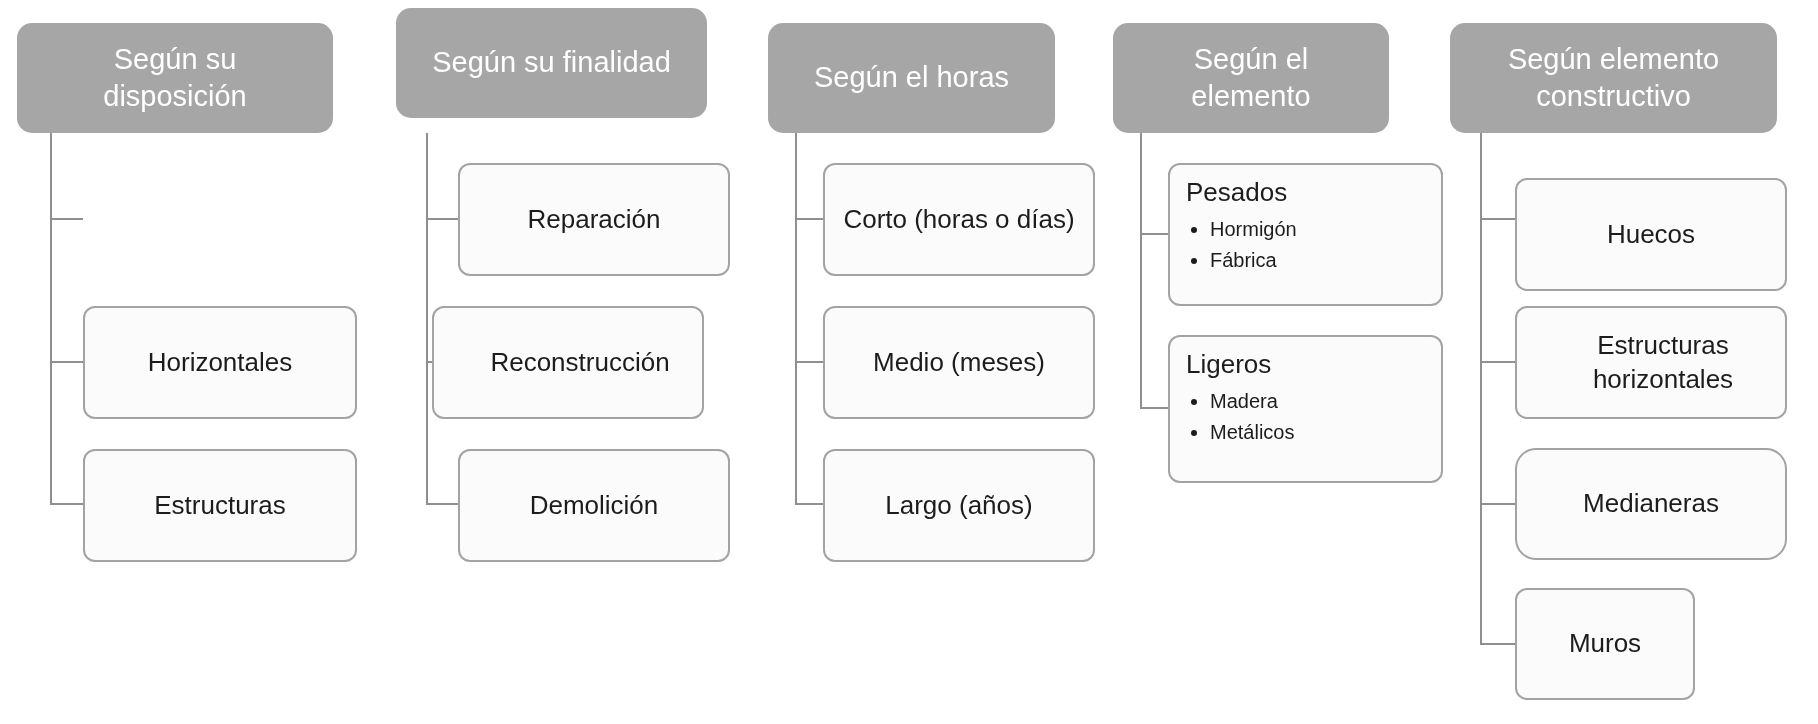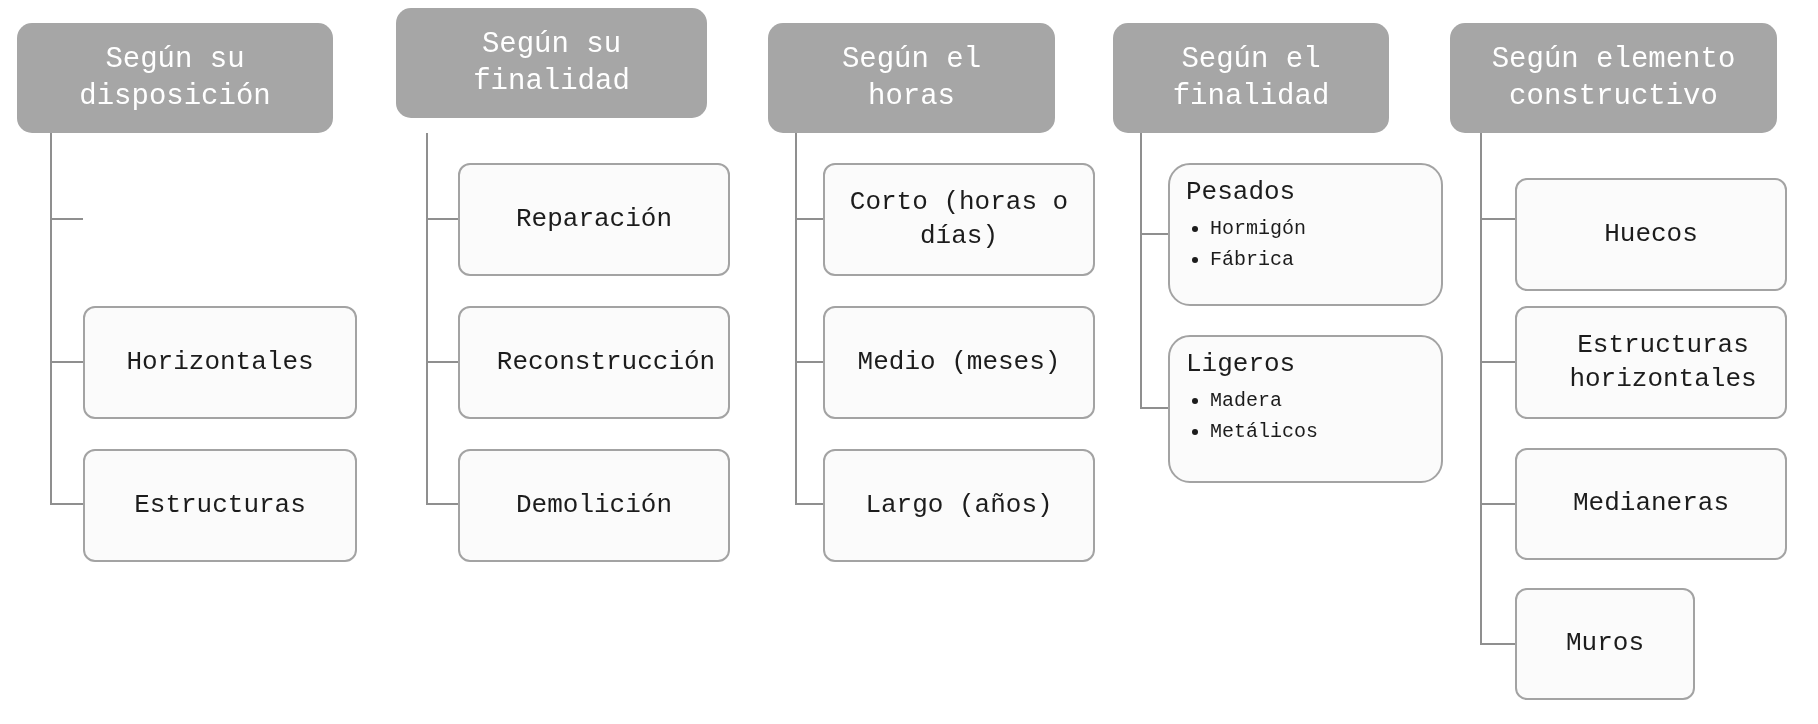--- a/index.html
+++ b/index.html
@@ -1,21 +1,21 @@
 <!DOCTYPE html>
 <html><head>
 <meta charset="utf-8">
 <style>
   html, body { margin: 0; padding: 0; background: #ffffff; }
   .canvas {
     position: relative;
     width: 1818px;
     height: 724px;
     background: #ffffff;
-    font-family: Liberation Mono, monospace;
+    font-family: Liberation Sans, sans-serif;
     overflow: hidden;
   }
   .hdr {
     position: absolute;
     box-sizing: border-box;
     background: #a6a6a6;
     color: #ffffff;
     border-radius: 15px;
     display: flex;
     align-items: center;
@@ -35,21 +35,21 @@
     font-size: 26px;
   }
   .box.center {
     display: flex;
     align-items: center;
     justify-content: center;
     text-align: center;
     line-height: 1.3;
     padding: 0 16px;
   }
-  .box.list { padding: 10px 14px; border-radius: 22px; }
+  .box.list { padding: 10px 14px; }
   .list-title { font-size: 26px; margin: 2px 0 6px 2px; }
   .bullets {
     margin: 0;
     padding-left: 26px;
     font-size: 20px;
     line-height: 1.55;
     list-style-type: disc;
   }
   .vline { position: absolute; width: 2px; background: #8f8f8f; }
   .hline { position: absolute; height: 2px; background: #8f8f8f; }
@@ -66,33 +66,33 @@
   <div class="hline" style="left:50px; top:503px; width:33px;"></div>
   <div class="box center" style="left:83px; top:306px; width:274px; height:113px;">Horizontales</div>
   <div class="box center" style="left:83px; top:449px; width:274px; height:113px;">Estructuras</div>
 
   <div class="hdr" style="left:396px; top:8px; width:311px; height:110px;">Según su finalidad</div>
   <div class="vline" style="left:426px; top:133px; height:372px;"></div>
   <div class="hline" style="left:426px; top:218px; width:32px;"></div>
   <div class="hline" style="left:426px; top:361px; width:32px;"></div>
   <div class="hline" style="left:426px; top:503px; width:32px;"></div>
   <div class="box center" style="left:458px; top:163px; width:272px; height:113px;">Reparación</div>
-  <div class="box center" style="left:458px; top:306px; width:272px; height:113px;padding-left:40px;">Reconstrucción</div>
+  <div class="box center" style="left:432px; top:306px; width:272px; height:113px;padding-left:40px;">Reconstrucción</div>
   <div class="box center" style="left:458px; top:449px; width:272px; height:113px;">Demolición</div>
 
   <div class="hdr" style="left:768px; top:23px; width:287px; height:110px;">Según el horas</div>
   <div class="vline" style="left:795px; top:133px; height:372px;"></div>
   <div class="hline" style="left:795px; top:218px; width:28px;"></div>
   <div class="hline" style="left:795px; top:361px; width:28px;"></div>
   <div class="hline" style="left:795px; top:503px; width:28px;"></div>
   <div class="box center" style="left:823px; top:163px; width:272px; height:113px;">Corto (horas o días)</div>
   <div class="box center" style="left:823px; top:306px; width:272px; height:113px;">Medio (meses)</div>
   <div class="box center" style="left:823px; top:449px; width:272px; height:113px;">Largo (años)</div>
 
-  <div class="hdr" style="left:1113px; top:23px; width:276px; height:110px;">Según el finalidad</div>
+  <div class="hdr" style="left:1113px; top:23px; width:276px; height:110px;">Según el elemento</div>
   <div class="vline" style="left:1140px; top:133px; height:275px;"></div>
   <div class="hline" style="left:1140px; top:233px; width:28px;"></div>
   <div class="hline" style="left:1140px; top:407px; width:28px;"></div>
   <div class="box list" style="left:1168px; top:163px; width:275px; height:143px;">
     <div class="list-title">Pesados</div>
     <ul class="bullets">
       <li>Hormigón</li>
       <li>Fábrica</li>
     </ul>
   </div>
@@ -105,16 +105,16 @@
   </div>
 
   <div class="hdr" style="left:1450px; top:23px; width:327px; height:110px;">Según elemento constructivo</div>
   <div class="vline" style="left:1480px; top:133px; height:511px;"></div>
   <div class="hline" style="left:1480px; top:218px; width:35px;"></div>
   <div class="hline" style="left:1480px; top:361px; width:35px;"></div>
   <div class="hline" style="left:1480px; top:503px; width:35px;"></div>
   <div class="hline" style="left:1480px; top:643px; width:35px;"></div>
   <div class="box center" style="left:1515px; top:178px; width:272px; height:113px;text-align:center;">Huecos</div>
   <div class="box center" style="left:1515px; top:306px; width:272px; height:113px;padding-left:40px;">Estructuras horizontales</div>
-  <div class="box center" style="left:1515px; top:448px; width:272px; height:112px;">Medianeras</div>
+  <div class="box center" style="left:1515px; top:448px; width:272px; height:112px;border-radius:21px;">Medianeras</div>
   <div class="box center" style="left:1515px; top:588px; width:180px; height:112px;">Muros</div>
 
 </div>
 
 </body></html>

